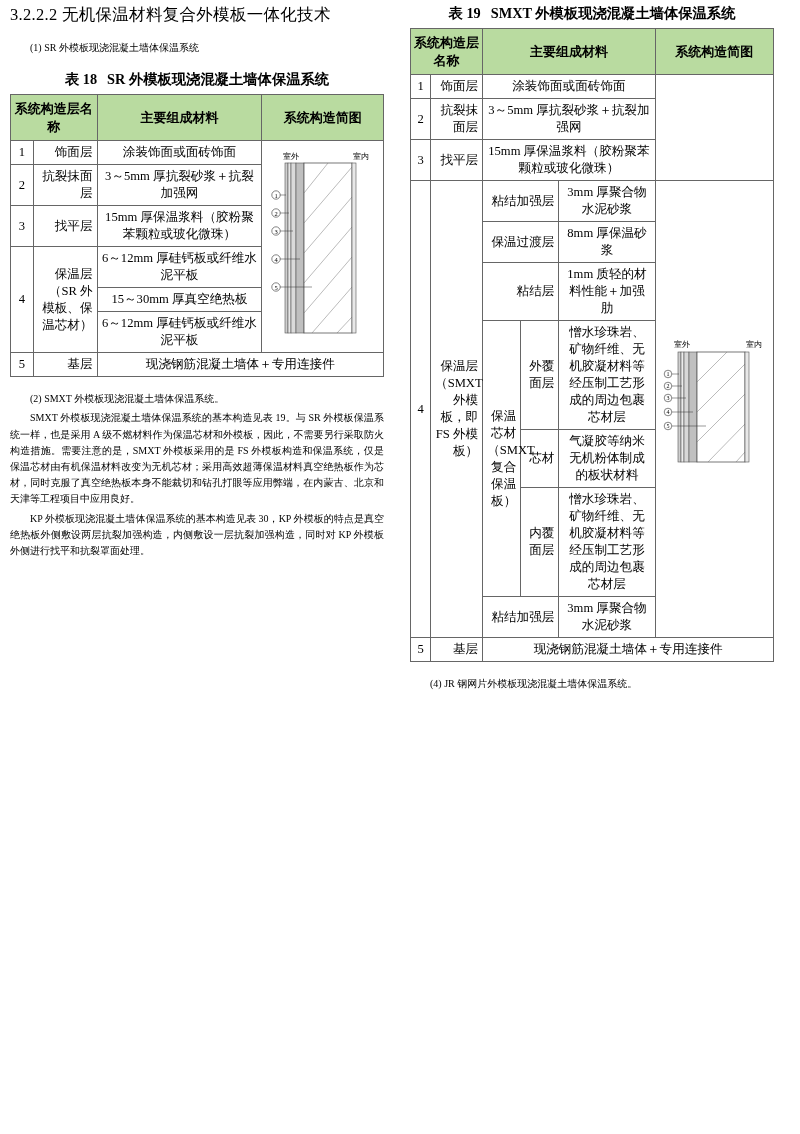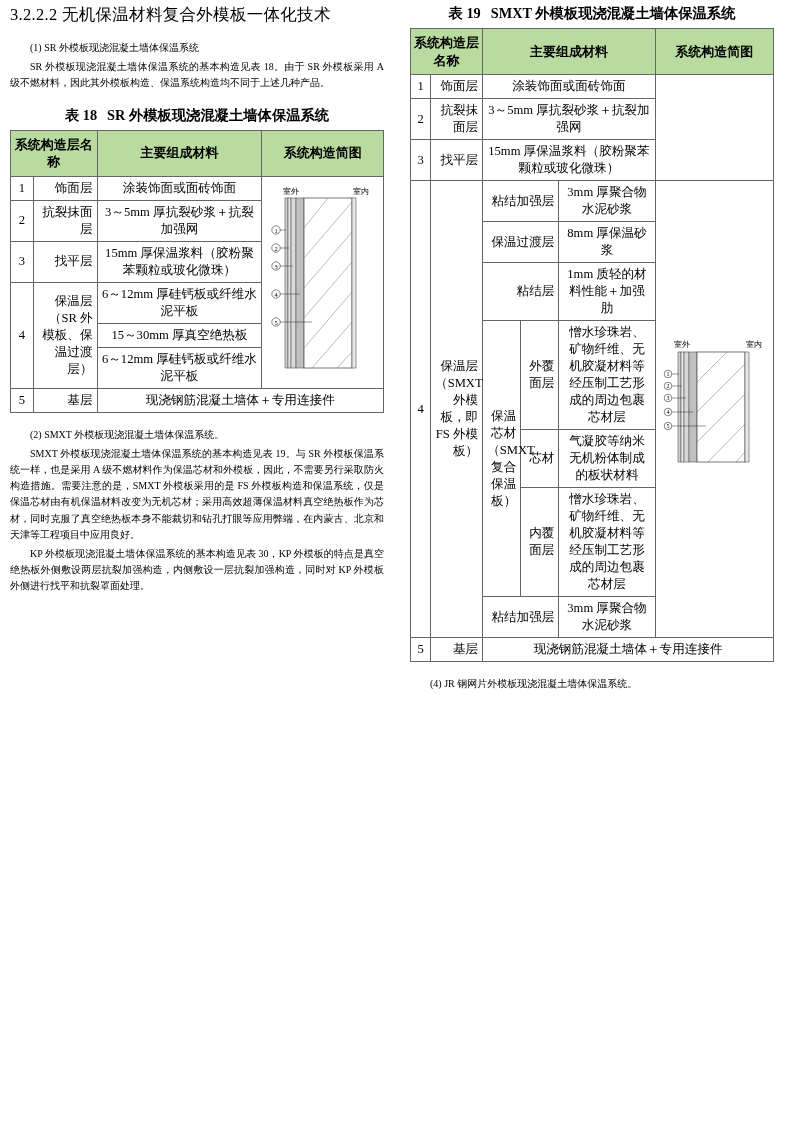--- a/index.html
+++ b/index.html
@@ -92,21 +92,20 @@
 </head>
 <body>
 
 <div class="page">
 
   <div class="col col-left">
 
     <h3 class="section-title">3.2.2.2 无机保温材料复合外模板一体化技术</h3>
 
     <p class="para">(1) SR 外模板现浇混凝土墙体保温系统</p>
-    <p class="para">SR 外模板现浇混凝土墙体保温系统的基本构造见表 18。由于 SR 外模板采用 A 级不燃材料，因此其外模板构造、保温系统构造均不同于上述几种产品。</p>
 
     <div class="table-caption">
       <span class="cap-num">表 18</span><span>SR 外模板现浇混凝土墙体保温系统</span>
     </div>
 
     <table class="cons">
       <colgroup>
         <col style="width:22px">
           <col style="width:62px">
           <col style="width:160px">
@@ -176,21 +175,21 @@
           <td class="nm">抗裂抹面层</td>
           <td class="mat">3～5mm 厚抗裂砂浆＋抗裂加强网</td>
         </tr>
         <tr>
           <td class="idx">3</td>
           <td class="nm">找平层</td>
           <td class="mat">15mm 厚保温浆料（胶粉聚苯颗粒或玻化微珠）</td>
         </tr>
         <tr>
           <td class="idx" rowspan="3">4</td>
-          <td class="nm" rowspan="3">保温层（SR 外模板、保温过渡层）</td>
+          <td class="nm" rowspan="3">保温层（SR 外模板、保温芯材）</td>
           <td class="mat">6～12mm 厚硅钙板或纤维水泥平板</td>
         </tr>
         <tr>
           <td class="mat">15～30mm 厚真空绝热板</td>
         </tr>
         <tr>
           <td class="mat">6～12mm 厚硅钙板或纤维水泥平板</td>
         </tr>
         <tr>
           <td class="idx">5</td>

